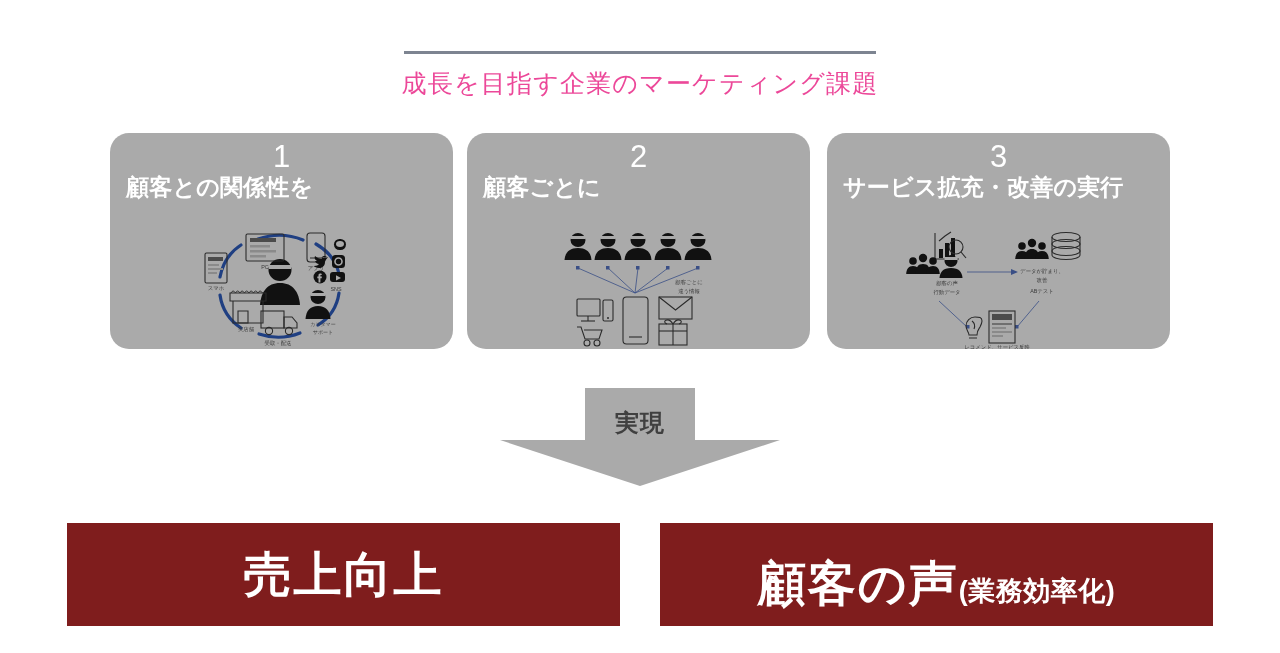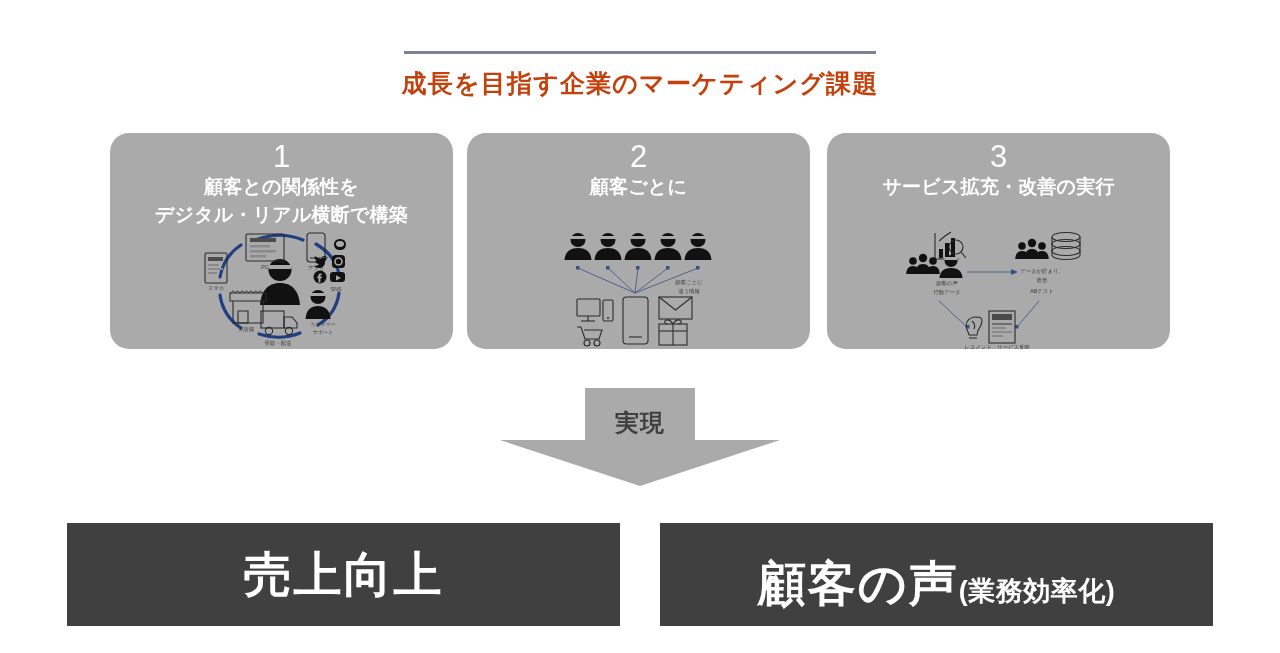--- a/index.html
+++ b/index.html
@@ -27,22 +27,22 @@
   }
   #page-title {
     position: absolute;
     left: 0;
     top: 66px;
     width: 1280px;
     text-align: center;
     font-size: 25px;
     line-height: 34px;
     letter-spacing: 1.2px;
-    color: #c2410c;
-    font-weight: 700;
+    color: #ec4899;
+    font-weight: 400;
     white-space: nowrap;
   }
 
   
   #cards {
     position: absolute;
     left: 110px;
     top: 133px;
     width: 1063px;
     height: 216px;
@@ -67,25 +67,25 @@
     width: 100%;
     text-align: center;
     font-size: 31px;
     line-height: 38px;
     color: #ffffff;
     font-weight: 400;
   }
   .card-heading {
     position: absolute;
     top: 40px;
-    left: 0;
+    left: 16px;
     width: 100%;
-    text-align: center;
+    text-align: left;
     color: #ffffff;
-    font-size: 19px;
+    font-size: 23px;
     line-height: 28px;
     font-weight: 700;
     letter-spacing: 0.2px;
     white-space: nowrap;
   }
   .card-heading .l2 { display: block; }
 
   .card-art {
     position: absolute;
     left: 0;
@@ -116,21 +116,21 @@
     font-weight: 700;
     color: #404040;
     letter-spacing: 1px;
   }
 
   
   .outcome {
     position: absolute;
     top: 523px;
     height: 103px;
-    background: #404040;
+    background: #7f1d1d;
     display: flex;
     align-items: center;
     justify-content: center;
   }
   #outcome-sales { left: 67px; width: 553px; }
   #outcome-cost  { left: 660px; width: 553px; }
 
   .outcome-text {
     color: #ffffff;
     font-size: 48px;
@@ -159,21 +159,20 @@
 
 <div id="header-rule"></div>
 <div id="page-title">成長を目指す企業のマーケティング課題</div>
 
 <div id="cards">
 
   <div class="card c1">
     <div class="card-number">1</div>
     <div class="card-heading">
       <span>顧客との関係性を</span>
-      <span class="l2">デジタル・リアル横断で構築</span>
     </div>
     <div class="card-art">
       <svg width="343" height="118" viewBox="0 0 343 118" xmlns="http://www.w3.org/2000/svg">
 
         <g class="bluearc">
           <path d="M148 8 Q171 0 193 9"></path>
           <path d="M206 13 Q225 24 229 43"></path>
           <path d="M229 62 Q226 83 208 94"></path>
           <path d="M190 102 Q170 110 149 103"></path>
           <path d="M131 97 Q113 85 110 64"></path>

